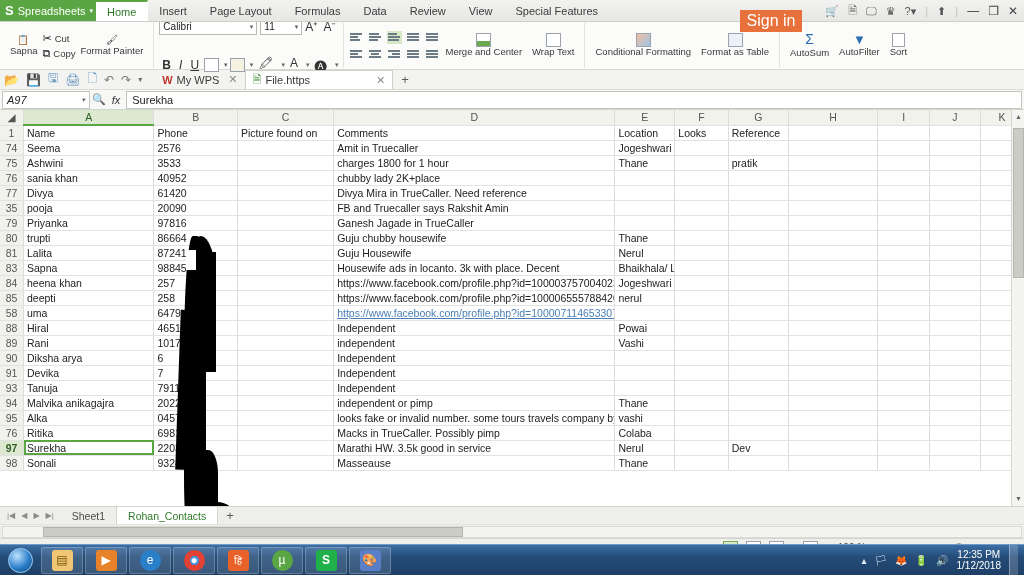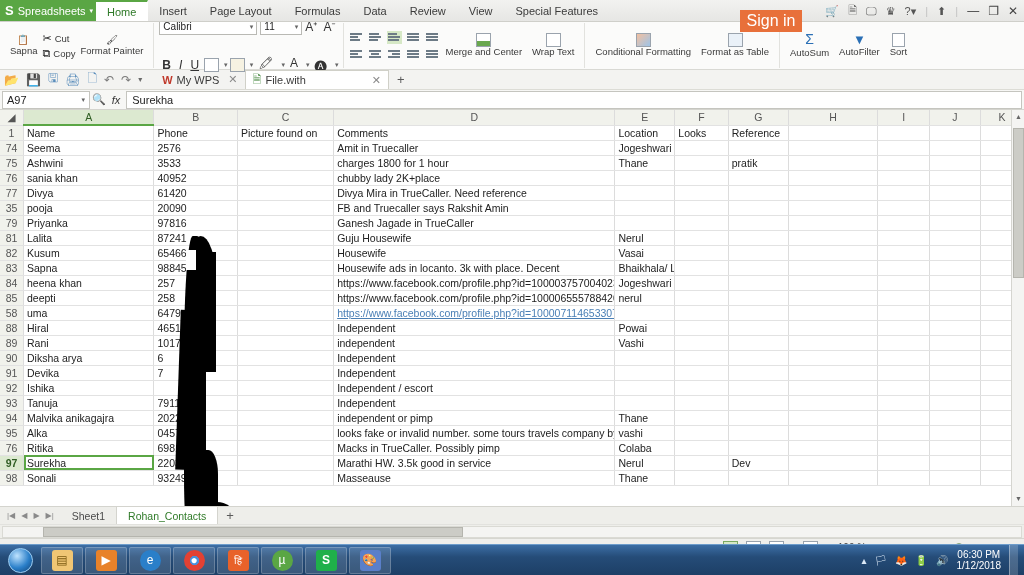--- a/index.html
+++ b/index.html
@@ -73,21 +73,21 @@
   .doctabs { display: flex; align-items: center; height: 20px; margin-left: 6px; gap: 0; }
   .dtab { display: flex; align-items: center; gap: 4px; padding: 0 7px; height: 19px;
     font-size: 11px; color: #3a3a3a; }
   .dtab.active { background: #fff; border: 1px solid #d0d0c8; border-bottom: none; }
   .dtab .x { color: #8a8a8a; font-size: 11px; margin-left: 5px; }
 
   
   .fbar { height: 20px; background: #f7f7f5; border-bottom: 1px solid #d4d4ce;
     display: flex; align-items: center; }
   .namebox { width: 88px; height: 18px; background: #fff; border: 1px solid #c5c5bf;
-    margin: 0 2px; display: flex; align-items: center; padding: 0 4px; font-size: 11px; }
+    margin: 0 2px; display: flex; align-items: center; padding: 0 4px; font-size: 11px; font-style: italic; }
   .namebox .drop { font-size: 7px; }
   .fbar .fx { padding: 0 6px; font-style: italic; font-size: 11px; color: #333; }
   .fbar .mag { color: #4a7fb5; font-size: 11px; }
   .finput { flex: 1; height: 18px; background: #fff; border: 1px solid #c5c5bf;
     display: flex; align-items: center; padding: 0 5px; font-size: 11px; margin-right: 2px; }
 
   
   .gridwrap { position: relative; height: 396px; background: #fff; overflow: hidden; }
   table.grid { border-collapse: collapse; table-layout: fixed; width: 1024px; }
   table.grid td, table.grid th { border-right: 1px solid #dcdcdc;
@@ -377,21 +377,21 @@
     <span class="qi" style="color:#7a7a7a">↷</span>
     <span class="qi" style="color:#6a6a6a;font-size:8px">▾</span>
     <div class="doctabs">
       <div class="dtab">
         <span style="color:#c0392b;font-weight:bold">W</span>
         <span>My WPS</span>
         <span class="x">✕</span>
       </div>
       <div class="dtab active">
         <span style="color:#2f7a28">🗎</span>
-        <span>File.with</span>
+        <span>File.https</span>
         <span class="x" style="margin-left:62px">✕</span>
       </div>
       <span class="addsheet">+</span>
     </div>
   </div>
 
   <div class="fbar">
     <div class="namebox">
       <span>A97</span>
       <span class="drop">▾</span>
@@ -514,48 +514,48 @@
             <td class="cD">Ganesh Jagade in TrueCaller</td>
             <td class="cE"></td>
             <td class="cF"></td>
             <td class="cG"></td>
             <td class="cH"></td>
             <td class="cI"></td>
             <td class="cJ"></td>
             <td class="cK"></td>
           </tr>
           <tr>
+            <td class="rowhead">80</td>
+            <td class="cA">trupti</td>
+            <td class="cB">86664</td>
+            <td class="cC"></td>
+            <td class="cD">Guju chubby housewife</td>
+            <td class="cE">Thane</td>
+            <td class="cF"></td>
+            <td class="cG"></td>
+            <td class="cH"></td>
+            <td class="cI"></td>
+            <td class="cJ"></td>
+            <td class="cK"></td>
+          </tr>
+          <tr>
             <td class="rowhead">81</td>
             <td class="cA">Lalita</td>
             <td class="cB">87241</td>
             <td class="cC"></td>
             <td class="cD">Guju Housewife</td>
             <td class="cE">Nerul</td>
             <td class="cF"></td>
             <td class="cG"></td>
             <td class="cH"></td>
             <td class="cI"></td>
             <td class="cJ"></td>
             <td class="cK"></td>
           </tr>
           <tr>
-            <td class="rowhead">82</td>
-            <td class="cA">Kusum</td>
-            <td class="cB">65466</td>
-            <td class="cC"></td>
-            <td class="cD">Housewife</td>
-            <td class="cE">Vasai</td>
-            <td class="cF"></td>
-            <td class="cG"></td>
-            <td class="cH"></td>
-            <td class="cI"></td>
-            <td class="cJ"></td>
-            <td class="cK"></td>
-          </tr>
-          <tr>
             <td class="rowhead">83</td>
             <td class="cA">Sapna</td>
             <td class="cB">98845</td>
             <td class="cC"></td>
             <td class="cD">Housewife ads in locanto. 3k with place. Decent</td>
             <td class="cE tiny">Bhaikhala/ Lalgun/ Shivri nagar</td>
             <td class="cF"></td>
             <td class="cG"></td>
             <td class="cH"></td>
             <td class="cI"></td>
@@ -645,34 +645,20 @@
             <td class="cI"></td>
             <td class="cJ"></td>
             <td class="cK"></td>
           </tr>
           <tr>
             <td class="rowhead">91</td>
             <td class="cA">Devika</td>
             <td class="cB">7</td>
             <td class="cC"></td>
             <td class="cD">Independent</td>
-            <td class="cE"></td>
-            <td class="cF"></td>
-            <td class="cG"></td>
-            <td class="cH"></td>
-            <td class="cI"></td>
-            <td class="cJ"></td>
-            <td class="cK"></td>
-          </tr>
-          <tr>
-            <td class="rowhead">92</td>
-            <td class="cA">Ishika</td>
-            <td class="cB"></td>
-            <td class="cC"></td>
-            <td class="cD">Independent / escort</td>
             <td class="cE"></td>
             <td class="cF"></td>
             <td class="cG"></td>
             <td class="cH"></td>
             <td class="cI"></td>
             <td class="cJ"></td>
             <td class="cK"></td>
           </tr>
           <tr>
             <td class="rowhead">93</td>
@@ -842,20 +828,20 @@
     <div class="tbitem">
       <span class="tbicon" style="background:#5a7fc9">🎨</span>
     </div>
     <div class="tray">
       <span>▴</span>
       <span>🏳</span>
       <span style="color:#e8822a">🦊</span>
       <span>🔋</span>
       <span>🔊</span>
       <span class="clock">
-        <span style="display:block">06:30 PM</span>
+        <span style="display:block">12:35 PM</span>
         <span style="display:block">1/12/2018</span>
       </span>
       <span class="showdesk"></span>
     </div>
   </div>
 
 </div>
 
 </body></html>

